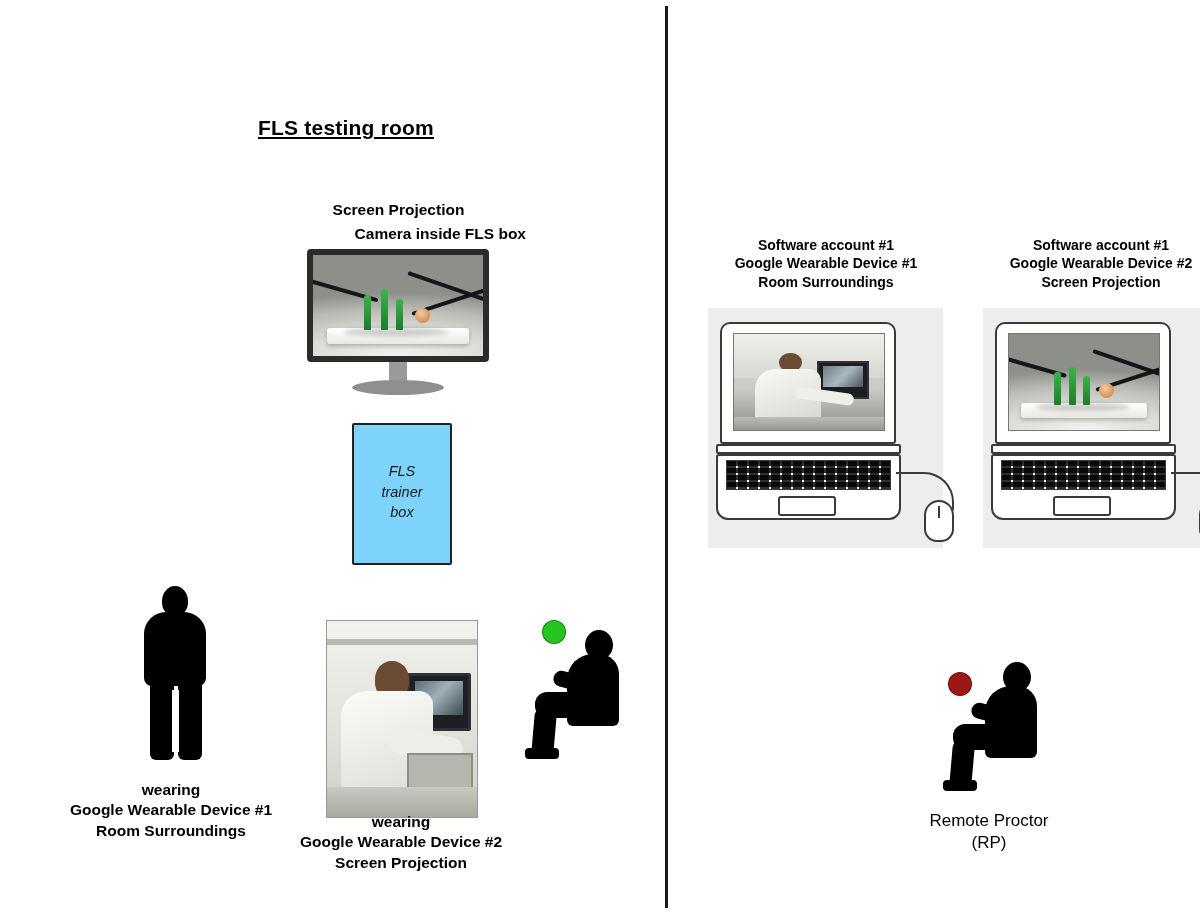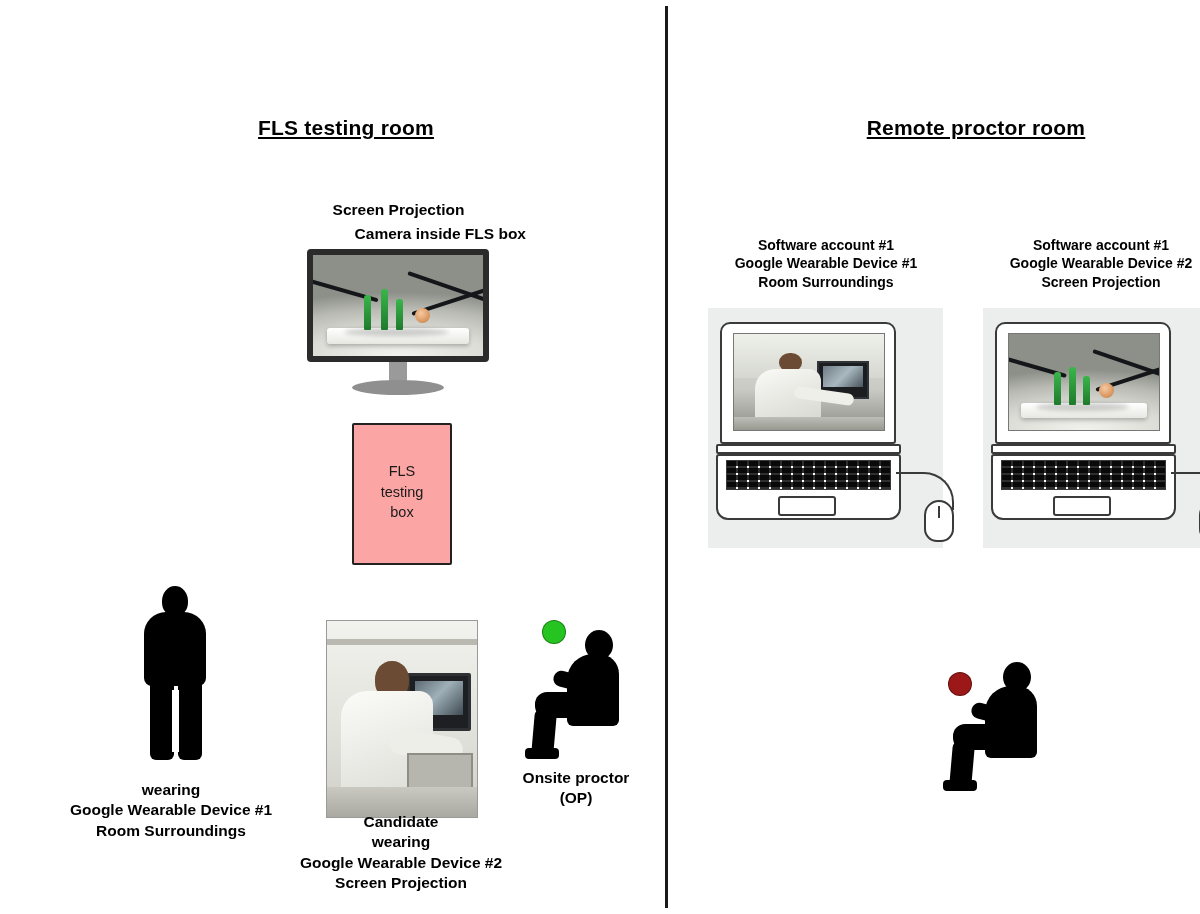--- a/index.html
+++ b/index.html
@@ -152,22 +152,23 @@
   }
 
   
   .trainer-box {
     position: absolute;
     left: 316px;
     top: 423px;
     width: 96px;
     height: 138px;
     border: 2px solid #222;
-    background: #fca5a5;
+    background: #7dd3fc;
     border-radius: 2px;
+    font-style: italic;
   }
   .trainer-box .tb-text {
     position: absolute;
     left: 0;
     top: 36px;
     width: 96px;
     text-align: center;
     font-size: 14.5px;
     line-height: 1.42;
     color: #1a1a1a;
@@ -523,21 +524,21 @@
         <div class="tip"></div>
       </div>
     </div>
     <div class="neck"></div>
     <div class="base"></div>
   </div>
 
   <div class="trainer-box">
     <div class="tb-text">
       <div>FLS</div>
-      <div>testing</div>
+      <div>trainer</div>
       <div>box</div>
     </div>
   </div>
 
   <div class="standing-person">
     <div class="head"></div>
     <div class="torso"></div>
     <div class="legL"></div>
     <div class="legR"></div>
     <div class="gap"></div>
@@ -554,41 +555,35 @@
     <div class="shelf"></div>
     <div class="monitor2"></div>
     <div class="person-head"></div>
     <div class="person-body"></div>
     <div class="arm2"></div>
     <div class="box-frame"></div>
     <div class="desk"></div>
   </div>
 
   <div class="caption" style="left:235px; top:812px; width:260px;">
-    <div>Candidate</div>
     <div>wearing</div>
     <div>Google Wearable Device #2</div>
     <div>Screen Projection</div>
   </div>
 
   <div class="status-dot" id="onsite-status-dot"></div>
   <div class="seated-person" id="onsite-proctor-figure">
     <div class="head"></div>
     <div class="body"></div>
     <div class="arm"></div>
     <div class="thigh"></div>
     <div class="shin"></div>
     <div class="foot"></div>
   </div>
-  <div class="caption" style="left:440px; top:768px; width:200px;">
-    <div>Onsite proctor</div>
-    <div>(OP)</div>
-  </div>
-
-  <div class="room-title" id="remote-room-title">Remote proctor room</div>
+
 
   <div class="caption small" style="left:672px; top:236px; width:236px;">
     <div>Software account #1</div>
     <div>Google Wearable Device #1</div>
     <div>Room Surroundings</div>
   </div>
 
   <div class="caption small" style="left:947px; top:236px; width:236px;">
     <div>Software account #1</div>
     <div>Google Wearable Device #2</div>
@@ -647,15 +642,17 @@
   <div class="status-dot" id="remote-status-dot"></div>
   <div class="seated-person" id="remote-proctor-figure">
     <div class="head"></div>
     <div class="body"></div>
     <div class="arm"></div>
     <div class="thigh"></div>
     <div class="shin"></div>
     <div class="foot"></div>
   </div>
   <div class="caption" style="left:838px; top:810px; width:230px; font-weight:normal; font-size:17px;">
+    <div>Remote Proctor</div>
+    <div>(RP)</div>
   </div>
 
 </div>
 
 </body></html>

